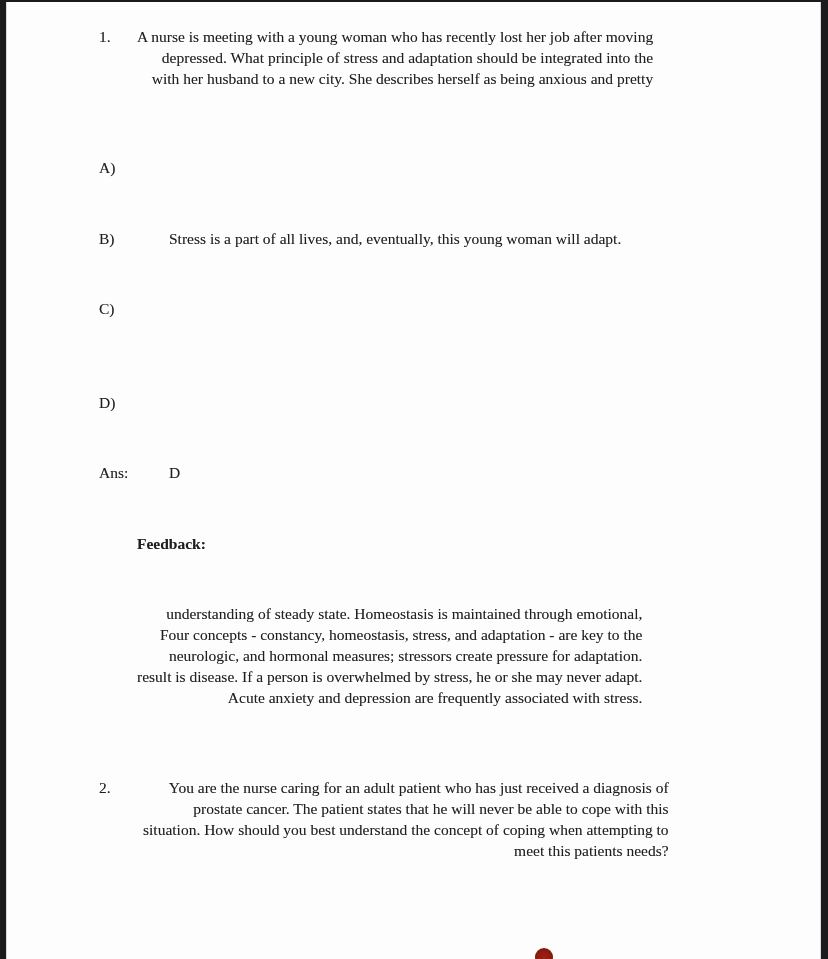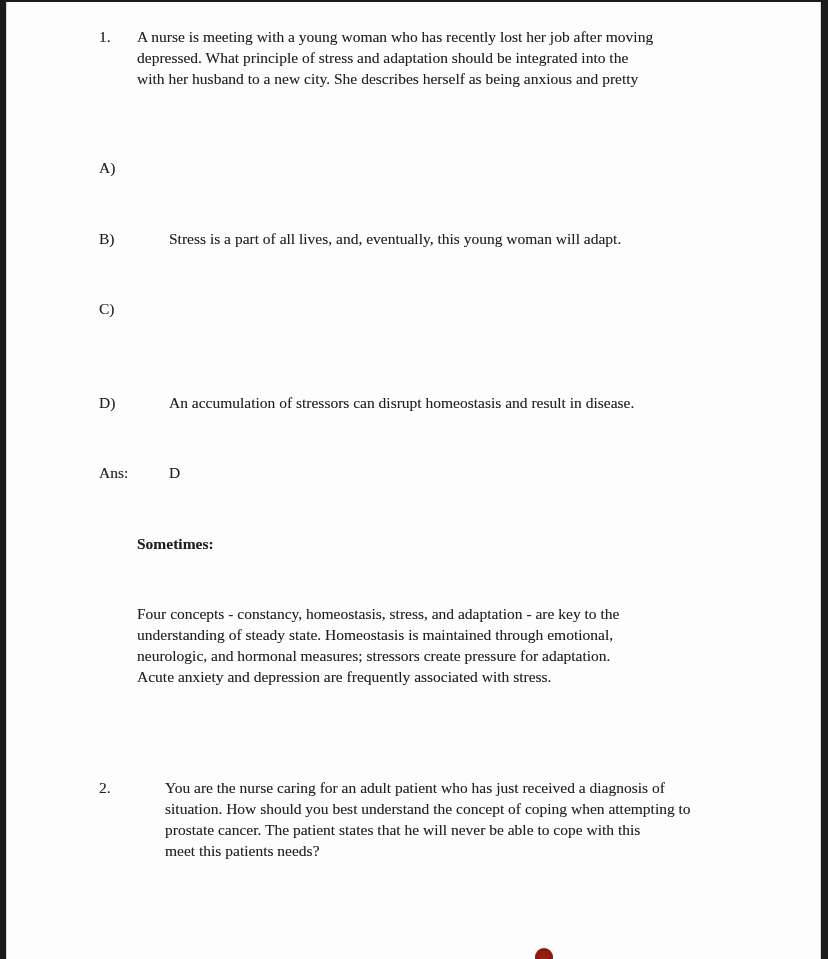--- a/index.html
+++ b/index.html
@@ -18,26 +18,26 @@
     border-right: 1px solid #d9d9d9;
     box-sizing: border-box;
   }
   .block {
     position: absolute;
     font-size: 15.5px;
     line-height: 21px;
     color: #1f1f1f;
     text-shadow: 0 0 0.5px rgba(30,30,30,0.35);
   }
-  .line { white-space: pre; }
+  .line { white-space: pre; text-align: right; }
   .bold { font-weight: 700; }
   
   .col-marker { left: 92px; }
   .col-qtext  { left: 130px; }
-  .col-q2text { left: 136px; margin-left: 22px; }
+  .col-q2text { left: 136px; }
   .col-otext  { left: 162px; }
   
   #q1-num, #q1-text       { top: 24px; }
   #optA-letter, #optA-text { top: 155px; }
   #optB-letter, #optB-text { top: 226px; }
   #optC-letter, #optC-text { top: 296px; }
   #optD-letter, #optD-text { top: 390px; }
   #ans-label, #ans-value   { top: 460px; }
   #feedback-label          { top: 531px; }
   #feedback-body           { top: 601px; }
@@ -65,39 +65,37 @@
   <div class="block col-marker" id="optA-letter">A)</div>
 
   <div class="block col-marker" id="optB-letter">B)</div>
   <div class="block col-otext" id="optB-text">
     <div class="line">Stress is a part of all lives, and, eventually, this young woman will adapt.</div>
   </div>
 
   <div class="block col-marker" id="optC-letter">C)</div>
 
   <div class="block col-marker" id="optD-letter">D)</div>
-  <div class="block col-otext" id="optD-text">
-    <div class="line">An accumulation of stressors can disrupt homeostasis and result in disease.</div>
-  </div>
 
   <div class="block col-marker" id="ans-label">Ans:</div>
   <div class="block col-otext" id="ans-value">D</div>
 
-  <div class="block col-qtext bold" id="feedback-label">Sometimes:</div>
+  <div class="block col-qtext bold" id="feedback-label">Feedback:</div>
 
   <div class="block col-qtext" id="feedback-body">
+    <div class="line">understanding of steady state. Homeostasis is maintained through emotional,</div>
     <div class="line">Four concepts - constancy, homeostasis, stress, and adaptation - are key to the</div>
-    <div class="line">understanding of steady state. Homeostasis is maintained through emotional,</div>
     <div class="line">neurologic, and hormonal measures; stressors create pressure for adaptation.</div>
+    <div class="line">result is disease. If a person is overwhelmed by stress, he or she may never adapt.</div>
     <div class="line">Acute anxiety and depression are frequently associated with stress.</div>
   </div>
 
   <div class="block col-marker" id="q2-num">2.</div>
   <div class="block col-q2text" id="q2-text">
     <div class="line">You are the nurse caring for an adult patient who has just received a diagnosis of</div>
+    <div class="line">prostate cancer. The patient states that he will never be able to cope with this</div>
     <div class="line">situation. How should you best understand the concept of coping when attempting to</div>
-    <div class="line">prostate cancer. The patient states that he will never be able to cope with this</div>
     <div class="line">meet this patients needs?</div>
   </div>
 
 </div>
 
 <div class="red-dot"></div>
 
 </body></html>

